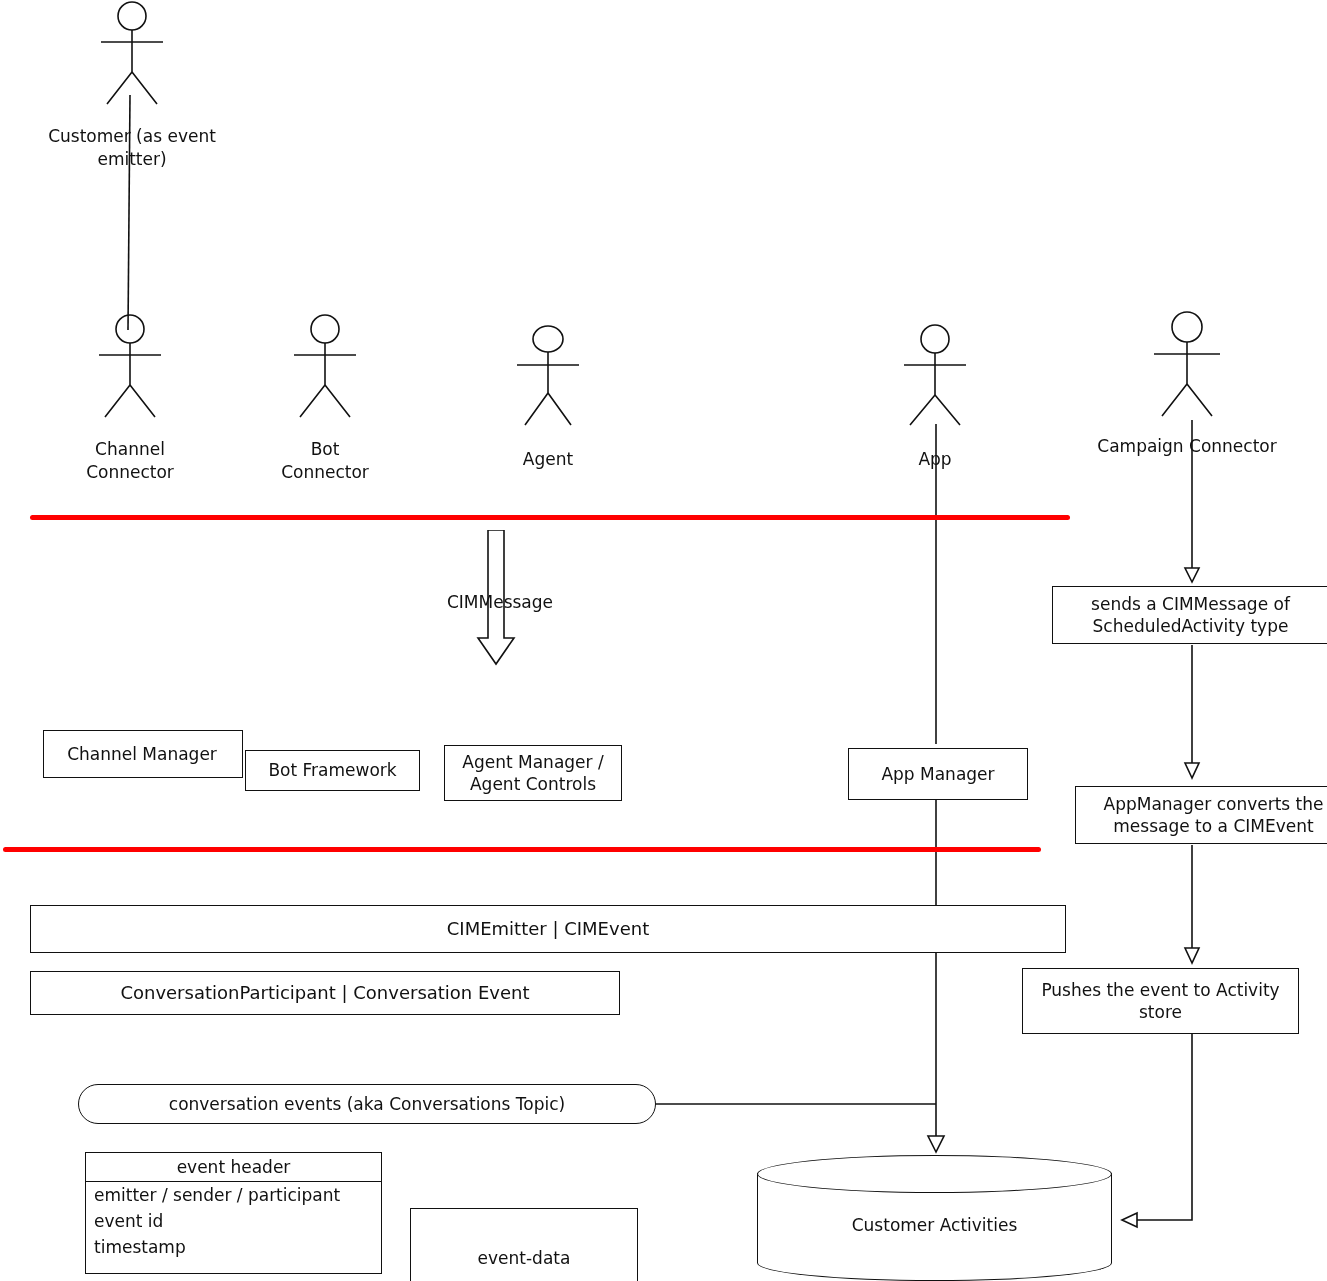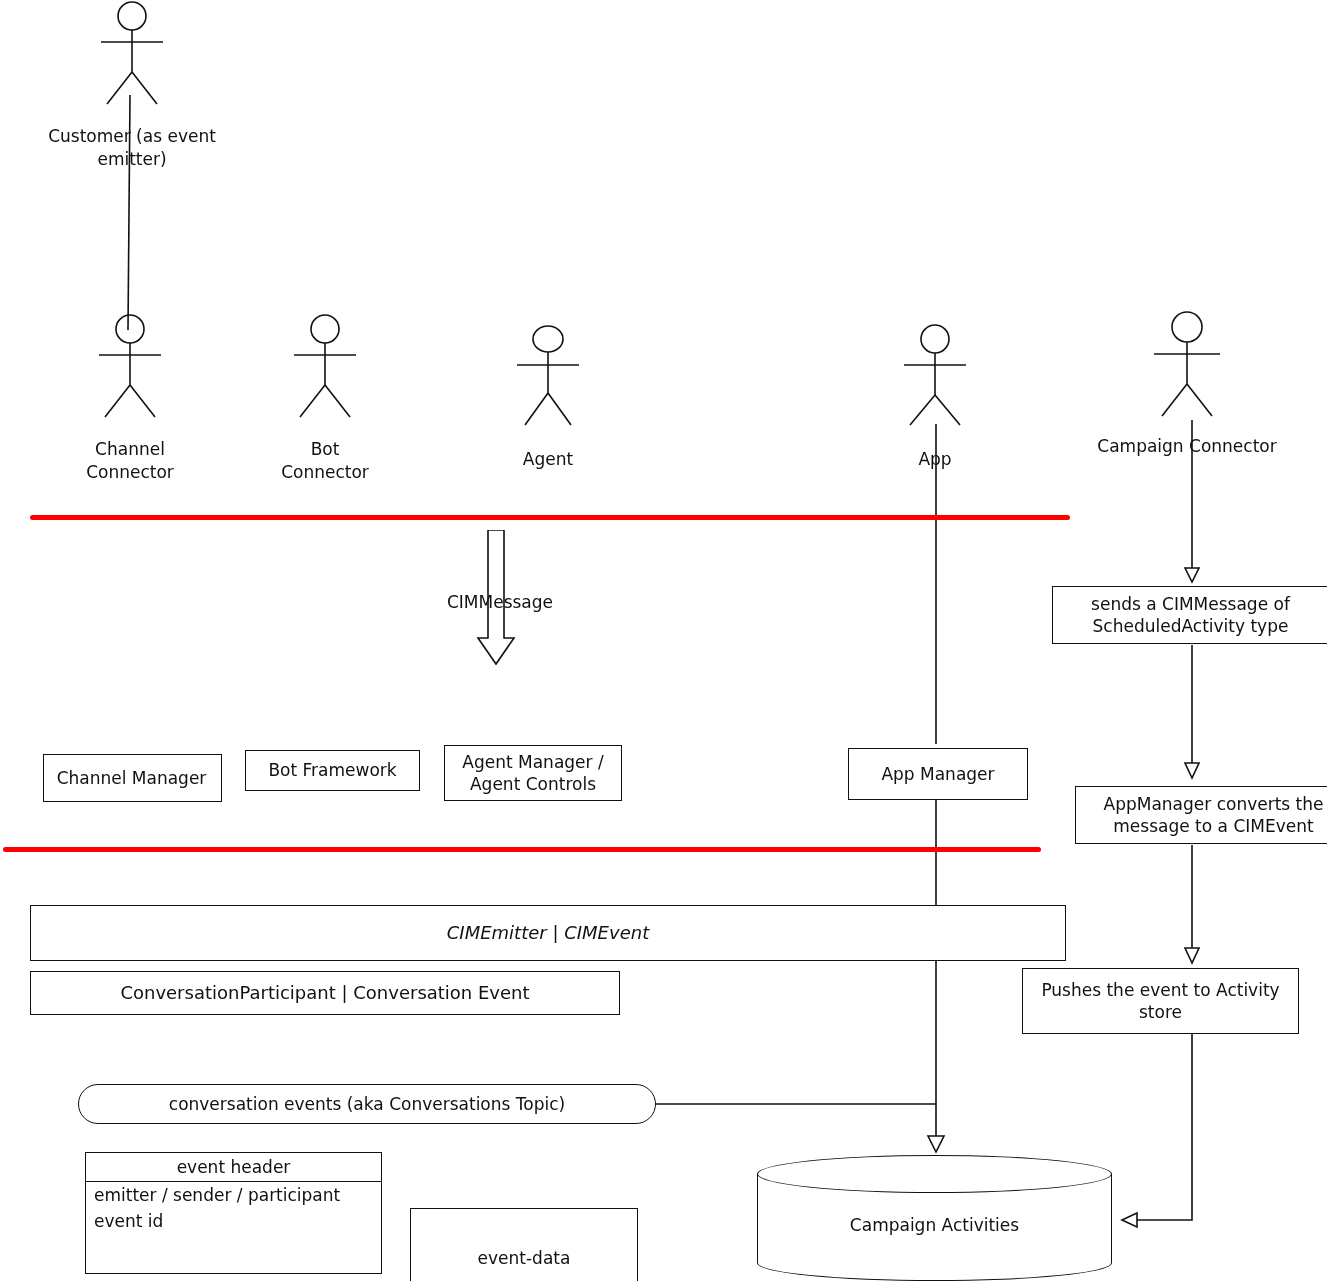--- a/index.html
+++ b/index.html
@@ -228,21 +228,21 @@
   </svg>
 
   <svg class="conn" style="left:470px; top:530px;" width="60" height="140">
     <path d="M18 0 L34 0 L34 108 L44 108 L26 134 L8 108 L18 108 Z" fill="#fff" stroke="#111" stroke-width="1.6"></path>
   </svg>
   <div class="lbl" style="left:400px; top:592px; width:200px;">CIMMessage</div>
 
   <div class="redline" style="left:30px; top:515px; width:1040px;"></div>
   <div class="redline" style="left:3px; top:847px; width:1038px;"></div>
 
-  <div class="box" style="left:43px; top:754px; width:179px; height:48px;padding-left:6px;">
+  <div class="box" style="left:43px; top:730px; width:200px; height:48px;padding-left:6px;">
     <span>Channel Manager</span>
   </div>
   <div class="box" style="left:245px; top:750px; width:175px; height:41px;">
     <span>Bot Framework</span>
   </div>
   <div class="box" style="left:444px; top:745px; width:178px; height:56px;">
     <span>Agent Manager /
 Agent Controls</span>
   </div>
   <div class="box" style="left:848px; top:748px; width:180px; height:52px;">
@@ -255,40 +255,41 @@
   </div>
   <div class="box" style="left:1051px; top:786px; width:277px; height:58px;margin-left:24px;">
     <span>AppManager converts the
 message to a CIMEvent</span>
   </div>
   <div class="box" style="left:1022px; top:968px; width:277px; height:66px;">
     <span>Pushes the event to Activity
 store</span>
   </div>
 
-  <div class="box wideband" style="left:30px; top:905px; width:1036px; height:56px;font-style:italic;">
+  <div class="box wideband" style="left:30px; top:905px; width:1036px; height:48px;">
     <span>CIMEmitter | CIMEvent</span>
   </div>
   <div class="box wideband" style="left:30px; top:971px; width:590px; height:44px;">
     <span>ConversationParticipant | Conversation Event</span>
   </div>
 
   <div class="box rounded" style="left:78px; top:1084px; width:578px; height:40px;">
     <span>conversation events (aka Conversations Topic)</span>
   </div>
 
   <div class="hdr-table" style="left:85px; top:1152px; width:297px; height:122px;">
     <div class="hdr-title">event header</div>
     <div class="hdr-row">emitter / sender / participant</div>
     <div class="hdr-row">event id</div>
+    <div class="hdr-row">timestamp</div>
   </div>
 
   <div class="box" style="left:410px; top:1160px; width:228px; height:100px;margin-top:48px;">
     <span>event-data</span>
   </div>
 
   <div class="cylinder" style="left:757px; top:1155px; width:355px; height:126px;">
     <div class="cyl-body"></div>
     <div class="cyl-top"></div>
-    <div class="cyl-label">Campaign Activities</div>
+    <div class="cyl-label">Customer Activities</div>
   </div>
 
 </div>
 
 </body></html>

